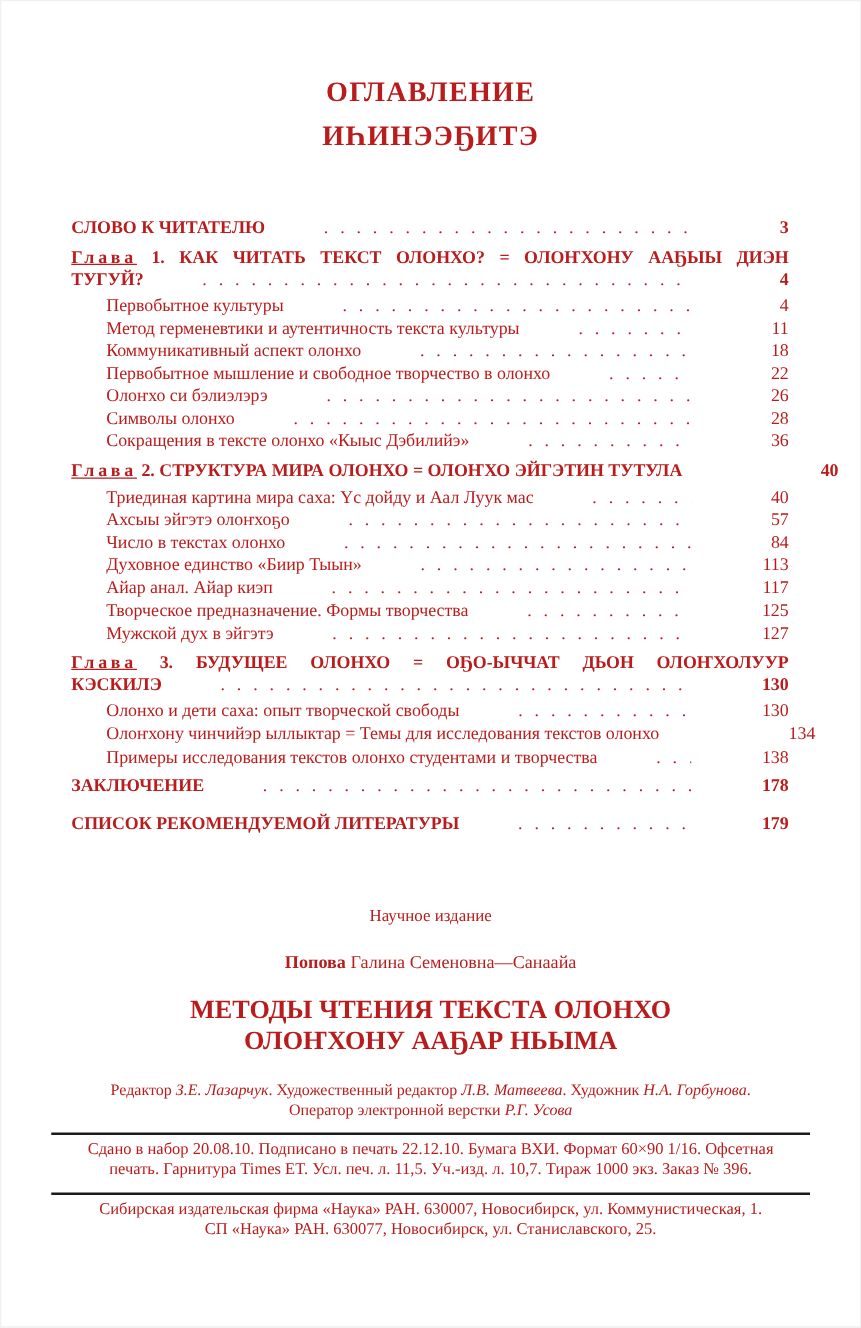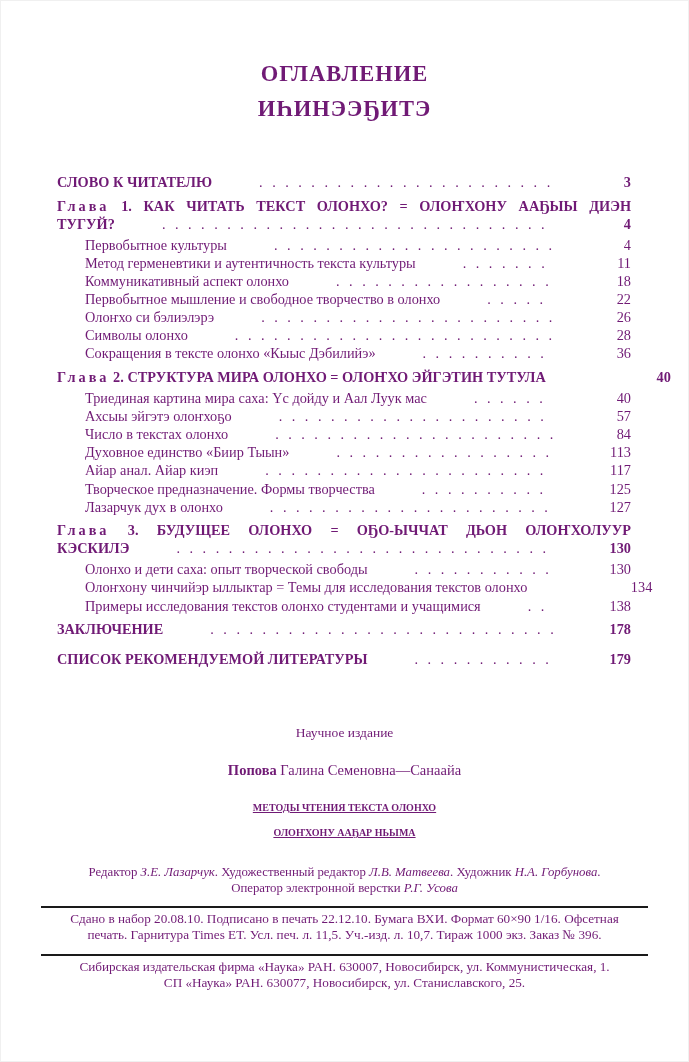--- a/index.html
+++ b/index.html
@@ -1,44 +1,44 @@
 <!DOCTYPE html>
 <html lang="ru"><head>
 <meta charset="utf-8">
 <style>
   html,body { margin:0; padding:0; background:#e9e9e9; }
   .page {
     width:689px; height:1062px; margin:0 auto; background:#ffffff;
     font-family:"Liberation Serif","DejaVu Serif",serif;
-    color:#701a75; position:relative; overflow:hidden;
+    color:#b91c1c; position:relative; overflow:hidden;
     box-shadow:inset 0 0 0 1px #f0f0f0;
   }
   .titles { text-align:center; padding-top:56px; }
   .main-title { font-size:22.5px; font-weight:bold; letter-spacing:1px; line-height:35px; }
 
   .toc { margin:47px 58px 0 57px; font-size:14.3px; }
   .row { display:flex; align-items:baseline; line-height:18.1px;gap:40px; }
   .row-block { line-height:18.1px; }
   .sub { padding-left:28px; }
   .bold { font-weight:bold; }
   .gap { margin-top:5.5px; }
   .gap-lg { margin-top:12px; }
   .chapter-end { margin-bottom:3px; }
   .chapter-line1 { font-weight:bold; text-align:justify; text-align-last:justify; margin-top:5.5px; }
-  .gword { letter-spacing:3px; }
+  .gword { letter-spacing:3px;text-decoration:underline; }
   .label { flex:0 0 auto; }
   .dots { flex:1 1 auto; min-width:0; overflow:hidden; white-space:nowrap; margin:0 2px 0 7px; font-weight:normal; }
   .dots::after { content:"......................................................"; letter-spacing:9.5px; }
   .no-dots .dots::after { content:""; }
   .page-num { flex:0 0 auto; width:36px; text-align:right; white-space:nowrap; }
 
   .colophon { margin-top:57px; text-align:center; }
   .edition-type { font-size:13.5px;margin-top:40px; }
   .author-line { margin-top:21px; font-size:14.5px; }
-  .book-title { font-size:10px; font-weight:bold; line-height:25px;text-decoration:underline; }
+  .book-title { font-size:21px; font-weight:bold; line-height:25px; }
   .book-titles { margin-top:16px; }
   .staff { margin-top:20px; font-size:12.8px; line-height:15.4px; }
   .it { font-style:italic; }
   .rule { border-top:2px solid #1a1a1a; margin:10px 41px 0 41px; height:0; }
   .fineprint { margin-top:3px; font-size:13.2px; line-height:16.2px; text-align:center; padding:0 40px; }
 </style>
 </head>
 <body>
 
 <div class="page">
@@ -133,21 +133,21 @@
       <span class="label">Айар анал. Айар киэп</span>
       <span class="dots"></span>
       <span class="page-num">117</span>
     </div>
     <div class="row sub">
       <span class="label">Творческое предназначение. Формы творчества</span>
       <span class="dots"></span>
       <span class="page-num">125</span>
     </div>
     <div class="row sub">
-      <span class="label">Лазарчук дух в олонхо</span>
+      <span class="label">Мужской дух в эйгэтэ</span>
       <span class="dots"></span>
       <span class="page-num">127</span>
     </div>
 
     <div class="row-block chapter-line1">
       <span class="gword">Глава</span>
       <span>3.</span>
       <span>БУДУЩЕЕ ОЛОНХО = ОҔО-ЫЧЧАТ ДЬОН ОЛОҤХОЛУУР</span>
     </div>
     <div class="row bold chapter-end">
@@ -160,21 +160,21 @@
       <span class="label">Олонхо и дети саха: опыт творческой свободы</span>
       <span class="dots"></span>
       <span class="page-num">130</span>
     </div>
     <div class="row sub no-dots">
       <span class="label">Олоҥхону чинчийэр ыллыктар = Темы для исследования текстов олонхо</span>
       <span class="dots"></span>
       <span class="page-num">134</span>
     </div>
     <div class="row sub">
-      <span class="label">Примеры исследования текстов олонхо студентами и учащимися</span>
+      <span class="label">Примеры исследования текстов олонхо студентами и творчества</span>
       <span class="dots"></span>
       <span class="page-num">138</span>
     </div>
 
     <div class="row bold gap">
       <span class="label">ЗАКЛЮЧЕНИЕ</span>
       <span class="dots"></span>
       <span class="page-num">178</span>
     </div>
     <div class="row bold gap-lg">

